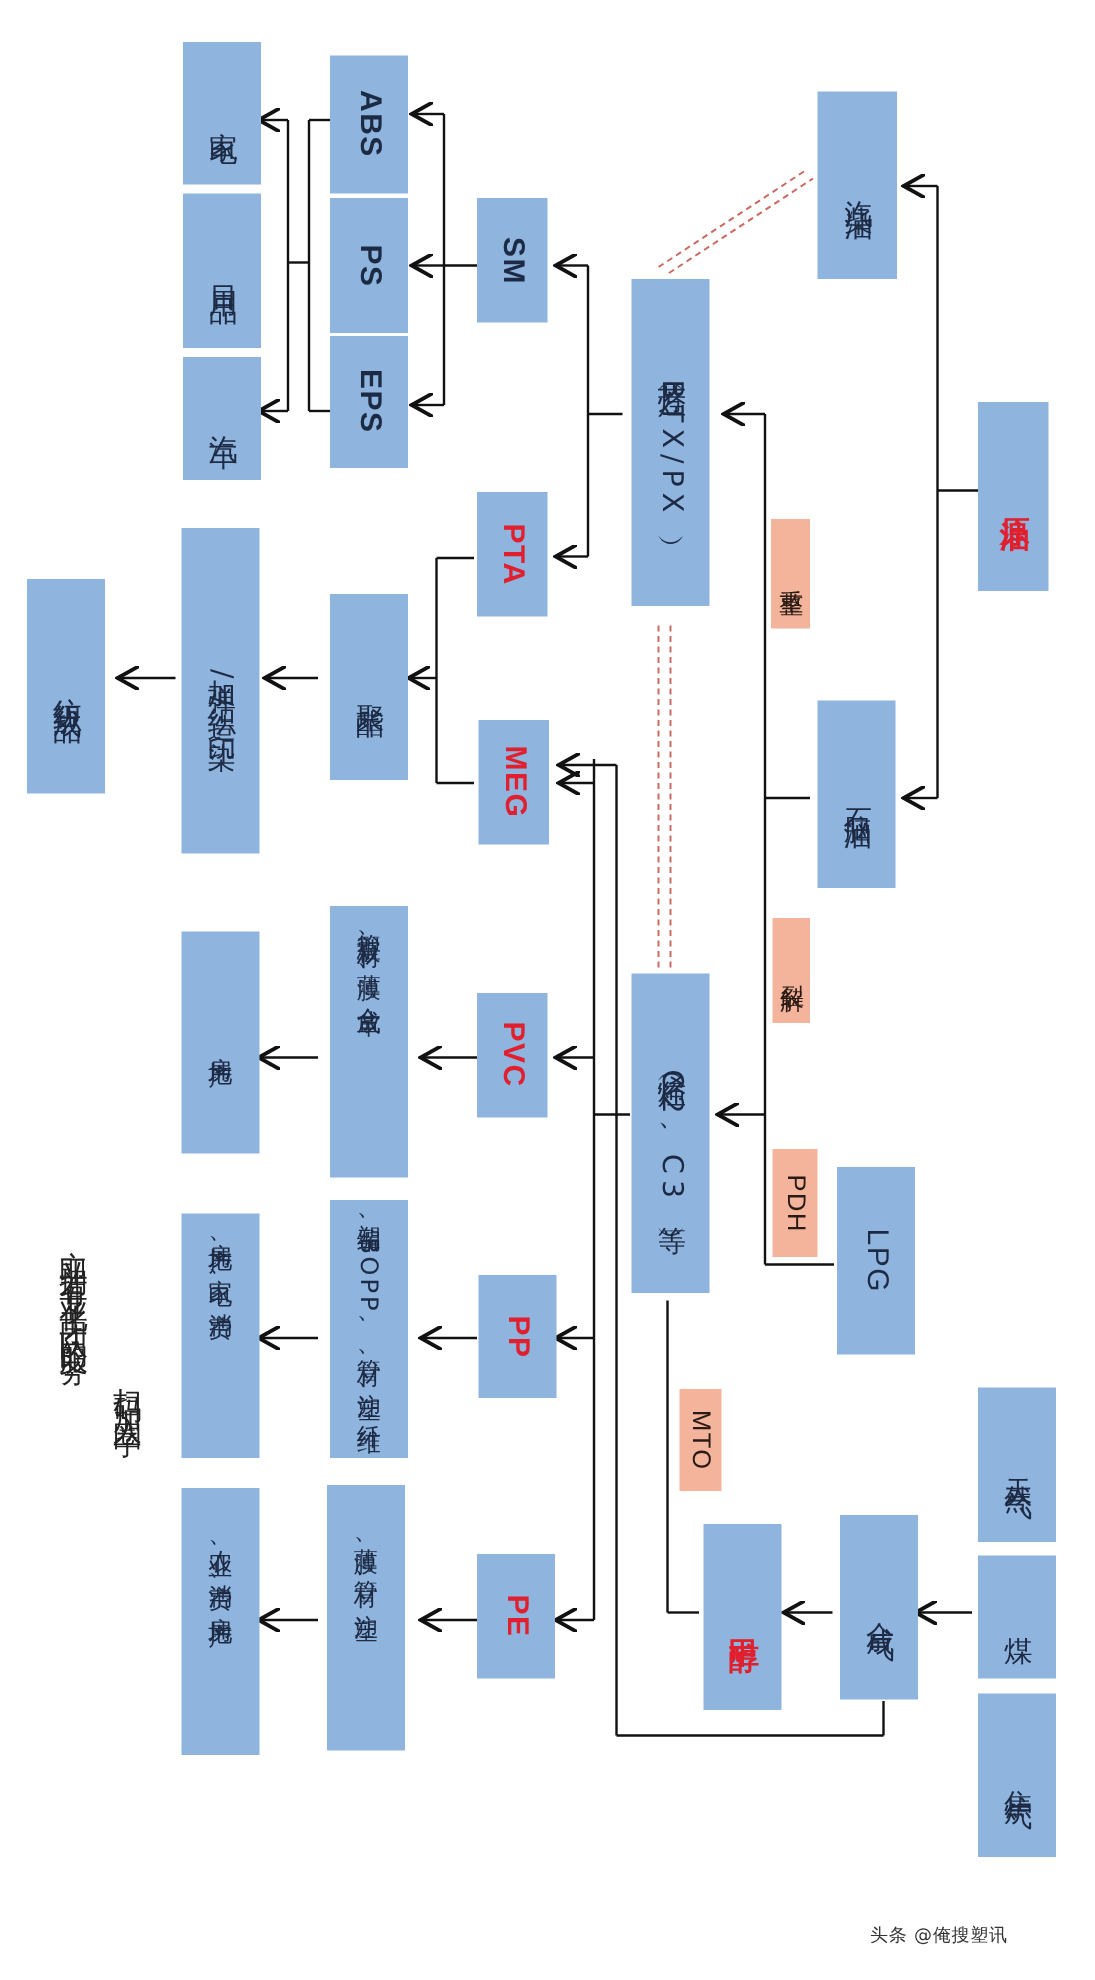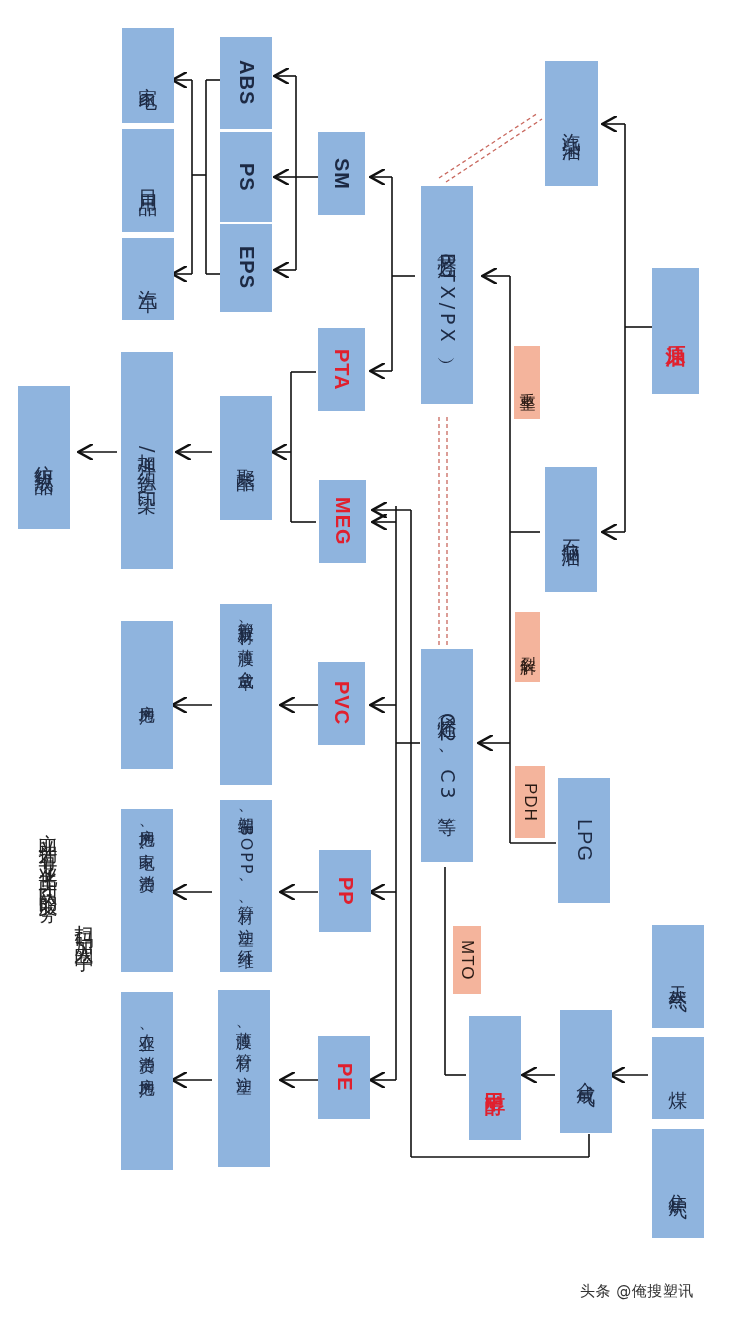--- a/index.html
+++ b/index.html
@@ -11,21 +11,21 @@
            box-sizing: border-box; }
     .box span { writing-mode: vertical-rl; color: #1d2a44; font-size: 19px; letter-spacing: 4px; line-height: 1.35; text-align: left; }
     .box.red span { color: #e0202e; font-weight: bold; font-family: "Liberation Sans", sans-serif; font-size: 20px; letter-spacing: 1px; }
     .box.lat span { font-family: "Liberation Sans", sans-serif; font-weight: bold; font-size: 20px; letter-spacing: 1px; }
     .box.latn span { font-family: "Liberation Sans", sans-serif; font-size: 20px; letter-spacing: 1px; }
     .box.small span { font-size: 16px; letter-spacing: 2px; }
     .tag { position: absolute; background: #f4b49c; display: flex; align-items: center; justify-content: center; }
     .tag span { writing-mode: vertical-rl; color: #2a1a14; font-size: 16px; letter-spacing: 3px; }
     .tag.lat span { font-family: "Liberation Sans", sans-serif; font-size: 17px; letter-spacing: 1px; }
     .footer-note { position: absolute; writing-mode: vertical-rl; color: #222; font-family: "DejaVu Serif", serif; font-size: 19px; letter-spacing: 6px; }
-    .watermark { position: absolute; left: 580px; top: 1282px; font-size: 15px; color: #333; letter-spacing: 0.5px; }
+    .watermark { position: absolute; left: 580px; top: 1282px; font-size: 12px; color: #333; letter-spacing: 0.5px; }
   </style>
 </head>
 <body>
 
 <div class="canvas">
 
   <svg class="links" viewBox="0 0 730 1320">
     <defs>
       <marker id="arr" markerWidth="10" markerHeight="10" refX="8" refY="5" orient="auto">
         <path d="M0,0 L9,5 L0,10" fill="none" stroke="#111" stroke-width="1.6"></path>

